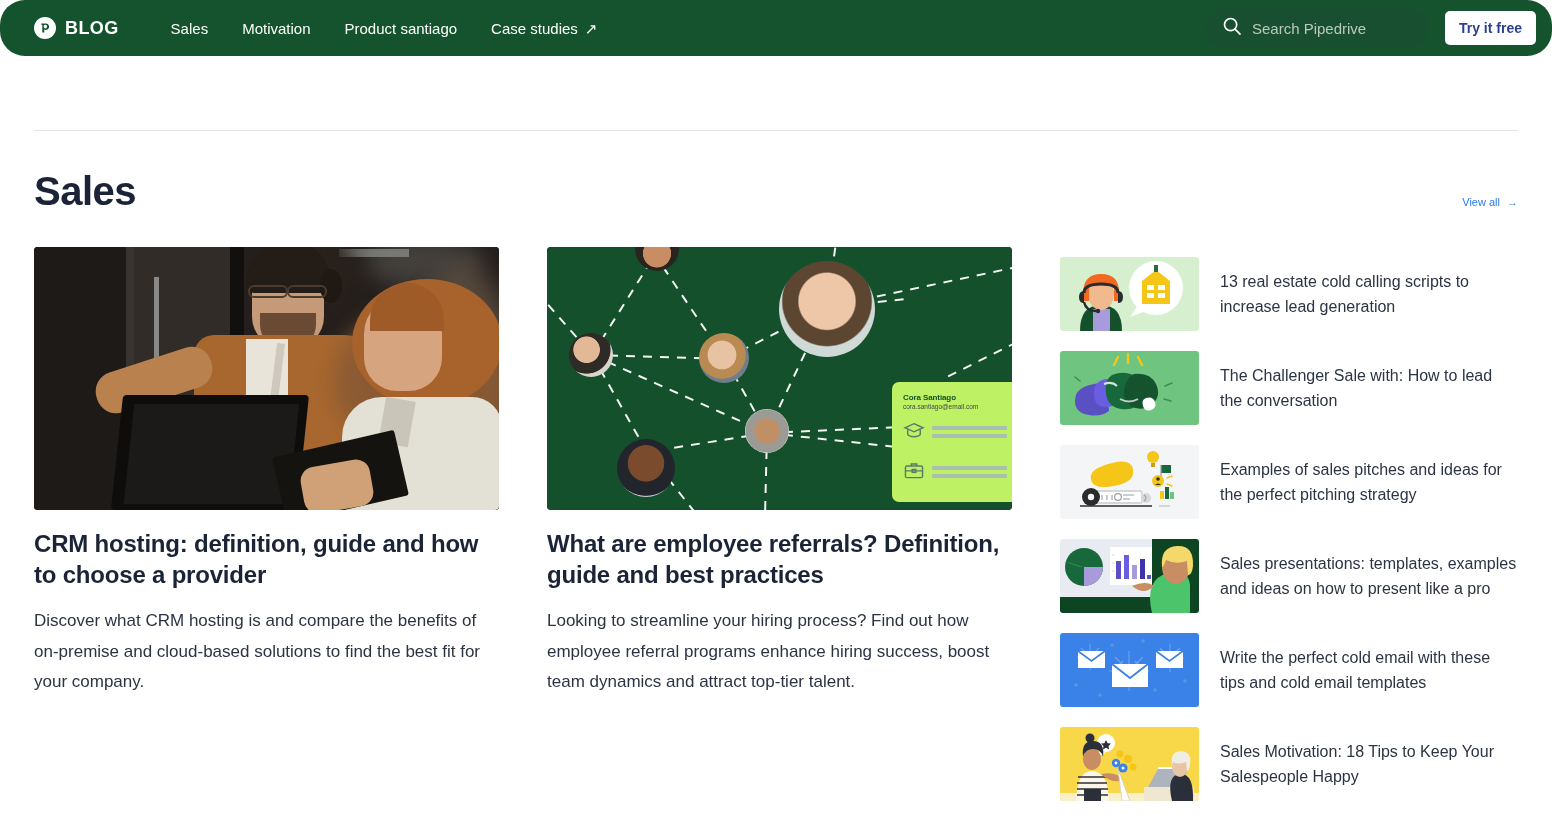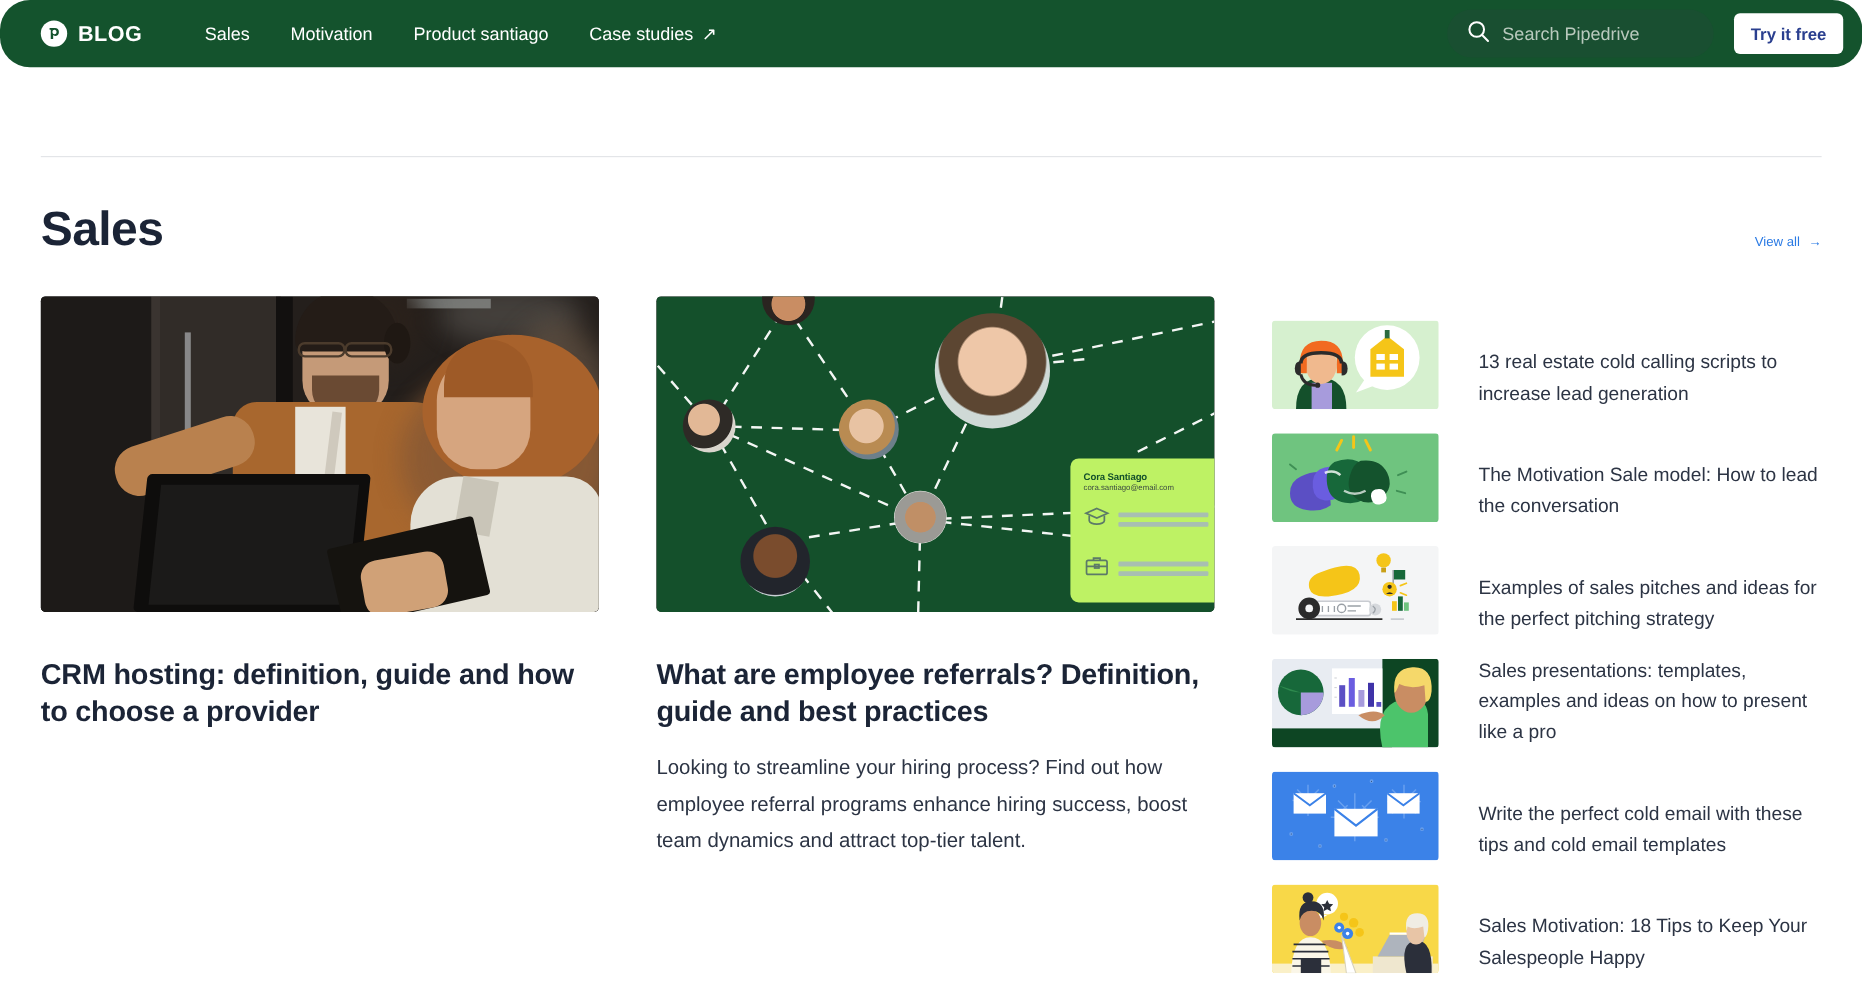--- a/index.html
+++ b/index.html
@@ -141,36 +141,36 @@
     border-radius: 4px;
     overflow: hidden;
     position: relative;
     background: #222;
   }
   .feature-title {
     font-size: 24px;
     font-weight: bold;
     color: #1b2436;
     line-height: 1.28;
-    margin-top: 38px;
+    margin-top: 19px;
     letter-spacing: -0.2px;
   }
   .feature-desc {
     font-size: 17px;
     color: #2c3444;
     line-height: 1.77;
     margin-top: 16px;
   }
 
   
   .side-list { flex: 1 1 auto; min-width: 0; padding-top: 0px; }
   .side-item {
     display: flex;
-    gap: 33px;
-    align-items: flex-end;
+    gap: 21px;
+    align-items: center;
     height: 94px;
     cursor: pointer;
   }
   .side-thumb {
     width: 139px; height: 74px;
     flex: 0 0 139px;
     border-radius: 3px;
     overflow: hidden;
     position: relative;
   }
@@ -297,20 +297,21 @@
           <div style="position:absolute;left:330px;top:48px;width:78px;height:96px;border-radius:40px 40px 34px 34px;background:#d6a57f;"></div>
           <div style="position:absolute;left:336px;top:36px;width:74px;height:48px;border-radius:40px 40px 0 0;background:#9e5a27;"></div>
           <div style="position:absolute;left:308px;top:150px;width:160px;height:113px;border-radius:40px 30px 0 0;background:#e3e0d5;"></div>
           <div style="position:absolute;left:348px;top:152px;width:30px;height:46px;background:#c9c5b8;transform:rotate(10deg);"></div>
 
           <div style="position:absolute;left:244px;top:196px;width:125px;height:67px;background:#15130f;transform:rotate(-13deg);border-radius:3px;"></div>
           <div style="position:absolute;left:268px;top:216px;width:70px;height:47px;background:#d0a177;transform:rotate(-10deg);border-radius:14px;"></div>
         </div>
       </div>
       <h2 class="feature-title">CRM hosting: definition, guide and how to choose a provider</h2>
+      <p class="feature-desc">Discover what CRM hosting is and compare the benefits of on-premise and cloud-based solutions to find the best fit for your company.</p>
     </article>
 
     <article class="feature">
       <div class="feature-thumb">
         <div class="network">
           <svg width="465" height="263" viewBox="0 0 465 263" style="position:absolute;inset:0;">
             <g stroke="#ffffff" stroke-width="2" stroke-dasharray="9 8" fill="none" opacity=".95">
               <path d="M-10 45 L45 108"></path>
               <path d="M45 108 L108 8"></path>
               <path d="M45 108 L178 112"></path>
@@ -419,21 +420,21 @@
             <path d="M86 47 q7-2 9 4 q2 6-4 8 q-6 2-8-4 q-2-6 3-8z" fill="#ffffff"></path>
             <path d="M44 33 q8-3 13 2" stroke="#ffffff" stroke-width="2" fill="none" opacity=".8"></path>
             <path d="M60 48 q9 5 18 0" stroke="#ffffff" stroke-width="2" fill="none" opacity=".7"></path>
             <g stroke="#3f8f55" stroke-width="1.6" stroke-linecap="round">
               <line x1="20" y1="30" x2="15" y2="26"></line>
               <line x1="105" y1="35" x2="112" y2="32"></line>
               <line x1="104" y1="48" x2="111" y2="50"></line>
             </g>
           </svg>
         </div>
-        <span class="side-title">The Motivation Sale model: How to lead the conversation</span>
+        <span class="side-title">The Challenger Sale with: How to lead the conversation</span>
       </div>
 
       <div class="side-item">
         <div class="side-thumb">
           <svg viewBox="0 0 139 74" preserveAspectRatio="none">
             <rect width="139" height="74" fill="#f4f5f6"></rect>
             <path d="M40 22 q30-12 33 2 q3 15-26 18 q-14 1-16-7 q-2-9 9-13z" fill="#f5c518"></path>
             <rect x="36" y="46" width="46" height="12" rx="2" fill="#ffffff" stroke="#c9ccd1" stroke-width="1.3"></rect>
             <g stroke="#9aa0a6" stroke-width="1.1">
               <line x1="42" y1="50" x2="42" y2="55"></line>

